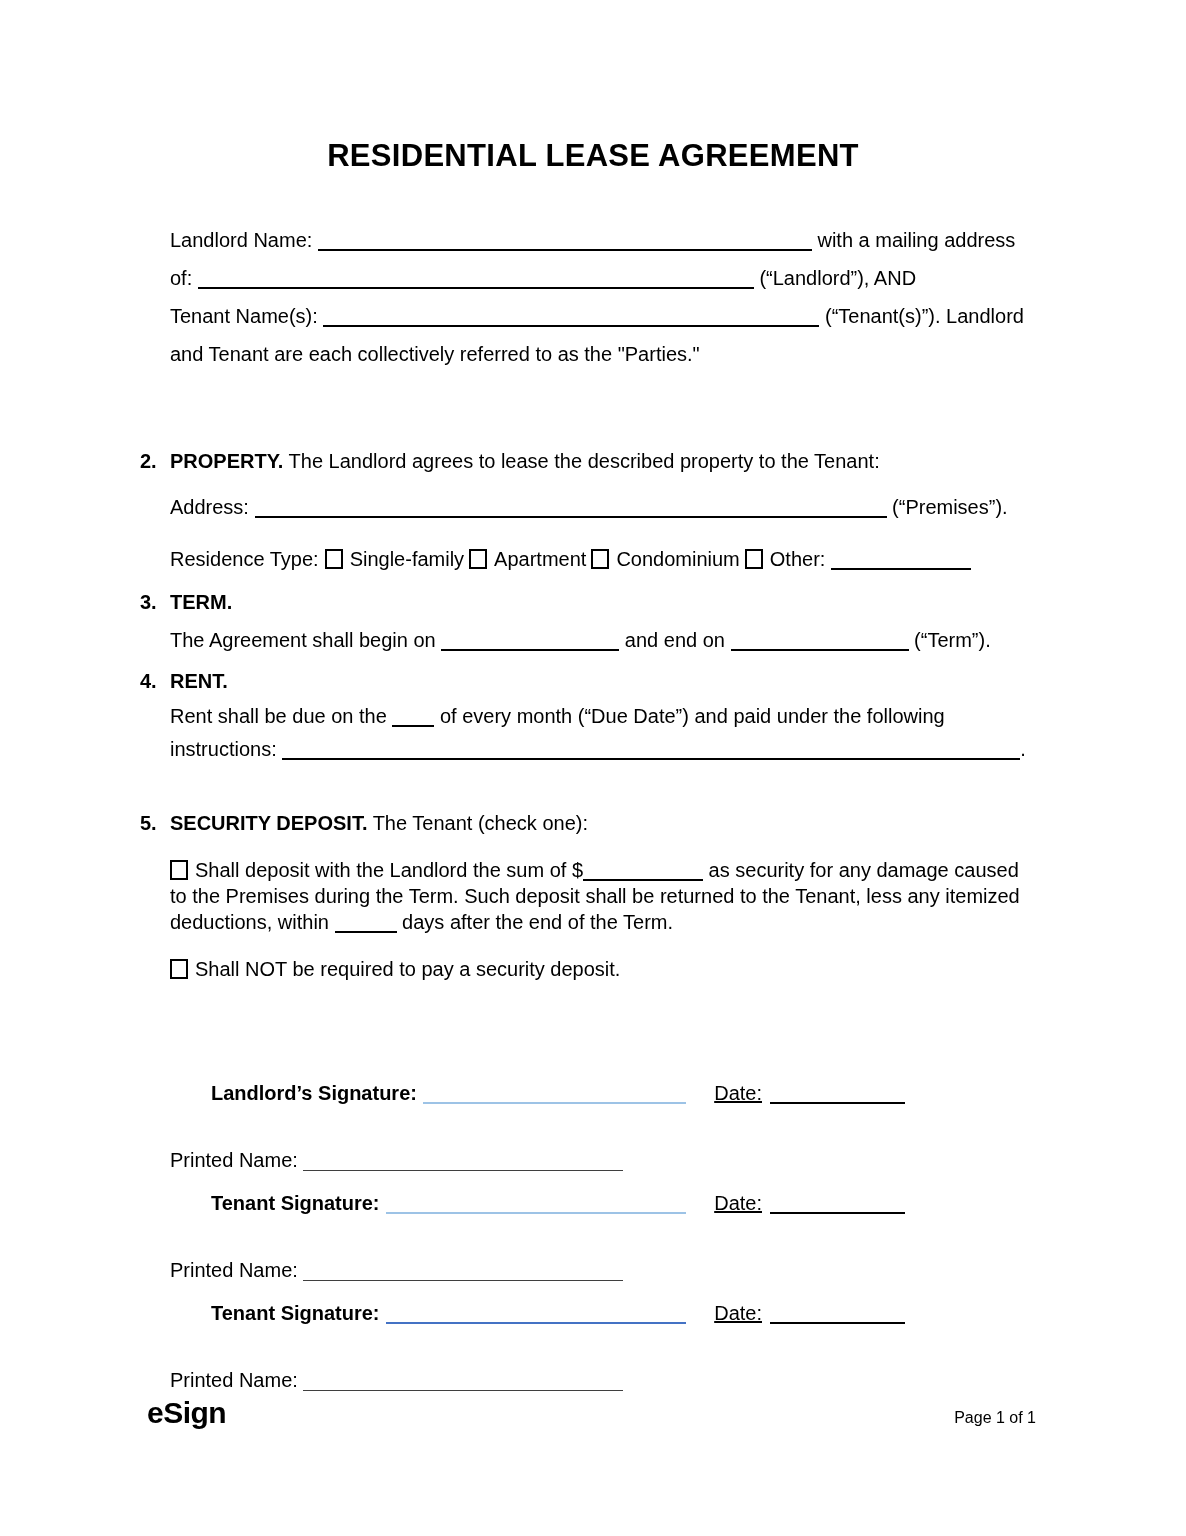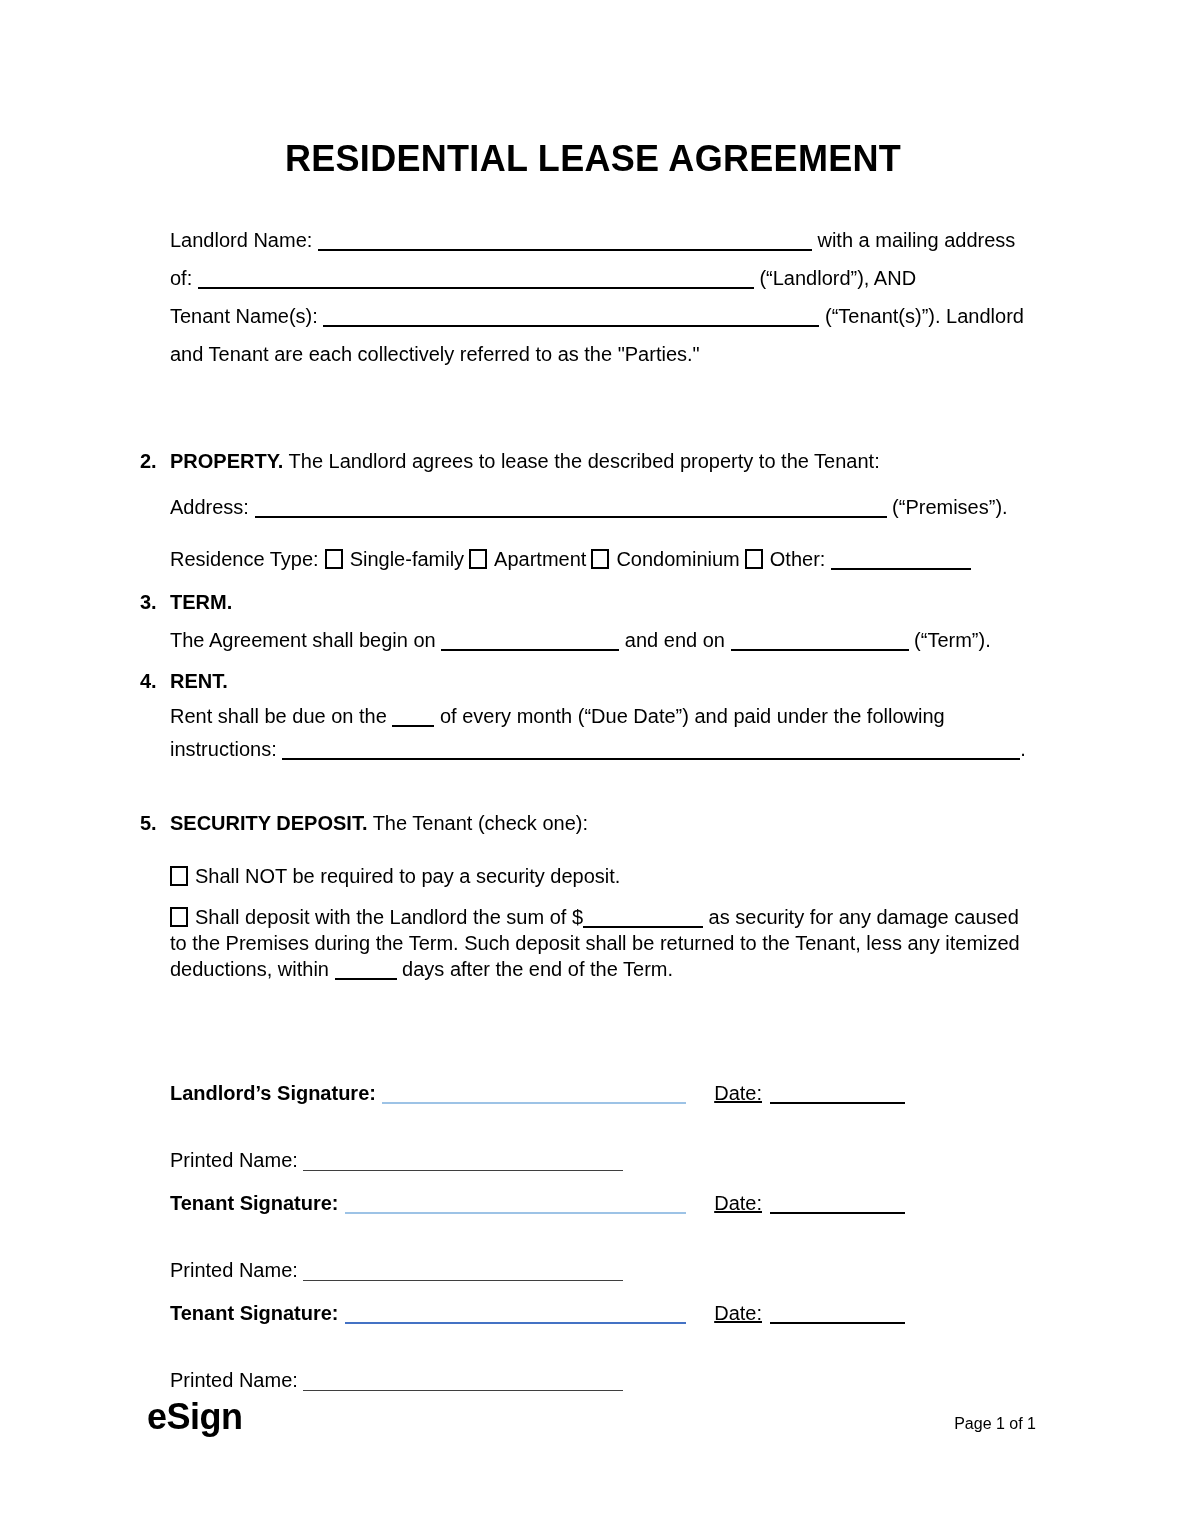--- a/index.html
+++ b/index.html
@@ -3,21 +3,21 @@
 <meta charset="utf-8">
 <style>
   html,body { margin:0; padding:0; background:#ffffff; }
   .page {
     position:relative; width:1186px; height:1536px; background:#ffffff;
     font-family:"Liberation Sans", sans-serif; font-size:20px; color:#000;
     overflow:hidden;
   }
   .title {
     position:absolute; top:138px; left:0; width:100%;
-    text-align:center; font-size:36px; font-weight:bold; letter-spacing:0.3px;
+    text-align:center; font-size:31px; font-weight:bold; letter-spacing:0.3px;
   }
   .sec { position:absolute; left:140px; width:916px; }
   .line { line-height:38px; }
   .hang { padding-left:30px; }
   .num { display:inline-block; width:30px; font-weight:bold; }
   .b { font-weight:bold; }
   
   .bl {
     display:inline-block; height:14px; border-bottom:2px solid #000;
     vertical-align:-4px;
@@ -33,37 +33,37 @@
   
   .s4line { line-height:33px; }
   
   .deppar { line-height:26px; }
   
   .sigrow {
     display:flex; align-items:baseline; padding-left:30px;
     height:30px; margin-top:17px;
   }
   .sigrow.firstrow { margin-top:13px; }
-  .sigrow .lbl { white-space:pre; font-weight:bold; }
+  .sigrow .lbl { white-space:pre; font-weight:bold;margin-left:41px; }
   .sigline {
     flex:1 1 auto; min-width:0; height:14px; margin-left:6px;
     border-bottom:2.5px solid #9dc3e6; transform:translateY(4px);
   }
   .sigline.dark { border-bottom-color:#4472c4; }
   .datelbl { white-space:pre; margin:0 8px 0 28px;text-decoration:underline; }
   .dateline {
     width:135px; height:14px; border-bottom:2px solid #000;
     margin-right:151px; transform:translateY(4px);
   }
   .pnrow { padding-left:30px; height:30px; line-height:30px; margin-top:33px; }
   .footer {
     position:absolute; top:1396px; left:147px; width:889px;
     display:flex; justify-content:space-between; align-items:baseline;
   }
-  .brand { font-weight:bold; font-size:36px; letter-spacing:-0.5px; }
+  .brand { font-weight:bold; font-size:30px; letter-spacing:-0.5px; }
   .pageno { font-size:16px; }
 </style>
 </head>
 <body>
 
 <div class="page">
 
   <div class="title">RESIDENTIAL LEASE AGREEMENT</div>
 
   <div class="sec" style="top:221px;">
@@ -85,26 +85,26 @@
   </div>
 
   <div class="sec" style="top:662px;">
     <div class="line"><span class="num">4.</span><span class="b">RENT.</span></div>
     <div class="s4line hang"><span>Rent shall be due on the</span> <span class="bl" style="width:42px"></span> <span>of every month (“Due Date”) and paid under the following</span></div>
     <div class="s4line hang"><span>instructions:</span> <span class="bl" style="width:738px"></span><span>.</span></div>
   </div>
 
   <div class="sec" style="top:804px;">
     <div class="line"><span class="num">5.</span><span class="b">SECURITY DEPOSIT.</span> <span>The Tenant (check one):</span></div>
-    <div class="deppar hang" style="margin-top:21px;"><span class="cb lead"></span><span>Shall NOT be required to pay a security deposit.</span></div>
     <div class="deppar hang" style="margin-top:15px;">
       <div><span class="cb lead"></span><span>Shall deposit with the Landlord the sum of $</span><span class="bl" style="width:120px"></span> <span>as security for any damage caused</span></div>
       <div>to the Premises during the Term. Such deposit shall be returned to the Tenant, less any itemized</div>
       <div><span>deductions, within</span> <span class="bl" style="width:62px"></span> <span>days after the end of the Term.</span></div>
     </div>
+    <div class="deppar hang" style="margin-top:21px;"><span class="cb lead"></span><span>Shall NOT be required to pay a security deposit.</span></div>
   </div>
 
   <div class="sec" style="top:1069px;">
 
     <div class="sigrow firstrow">
         <span class="lbl">Landlord’s Signature:</span>
         <span class="sigline"></span>
         <span class="datelbl">Date:</span>
         <span class="dateline"></span>
       </div>

